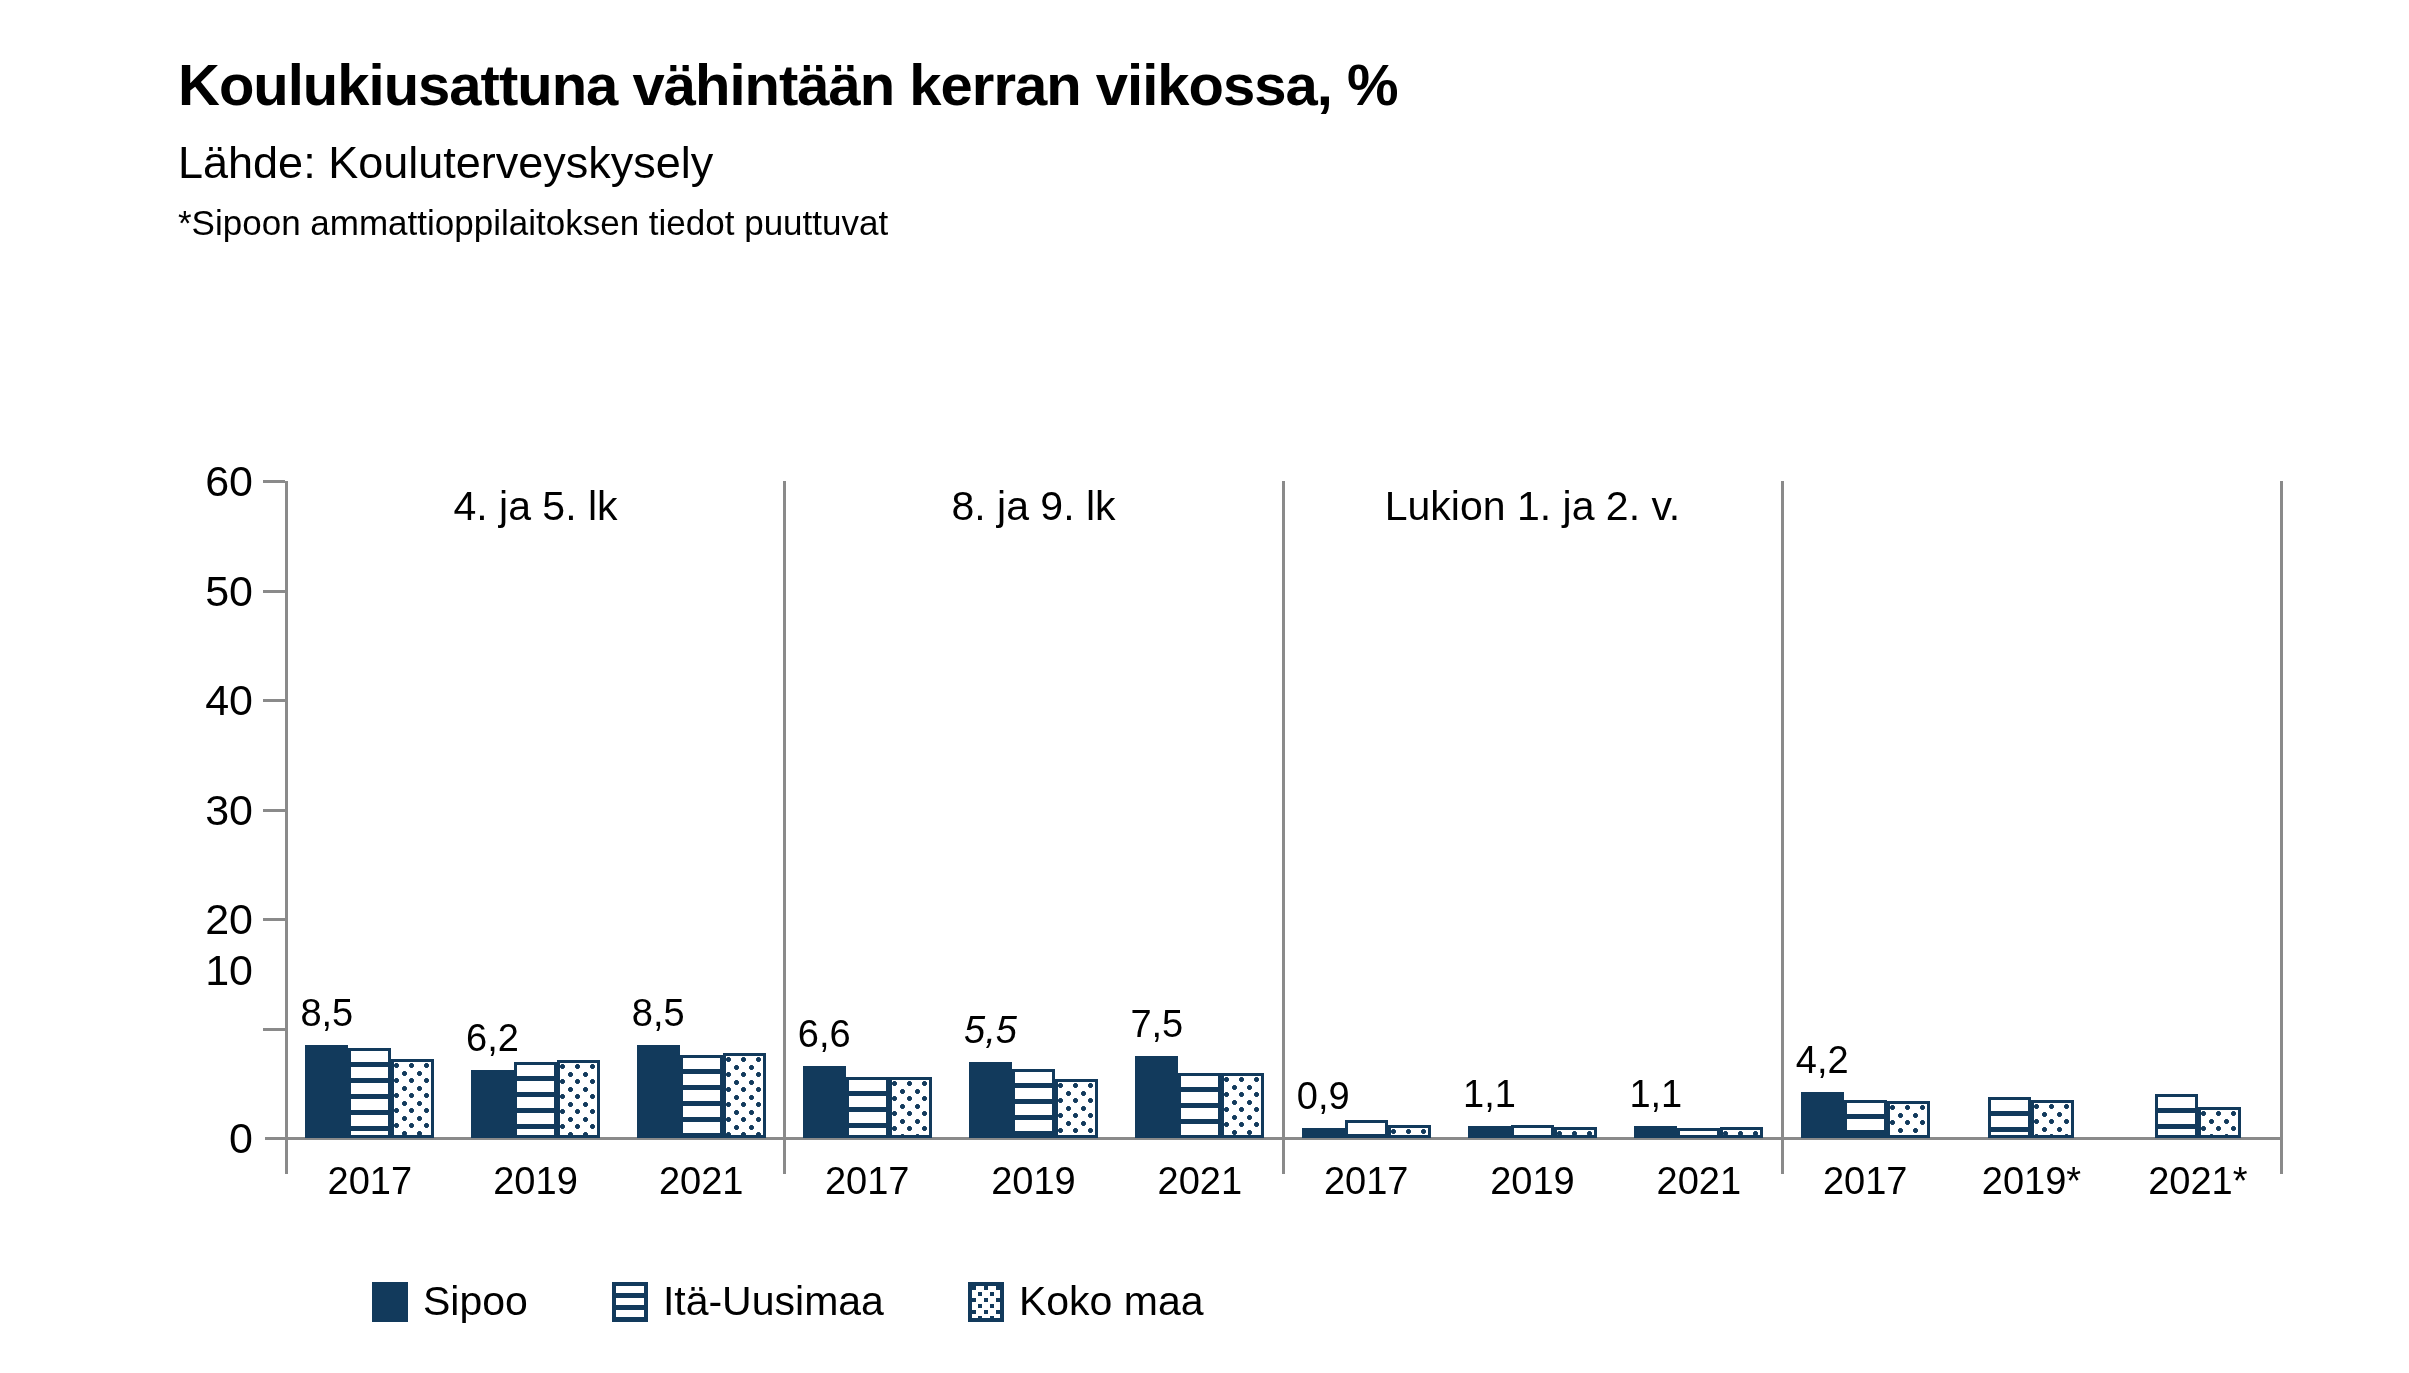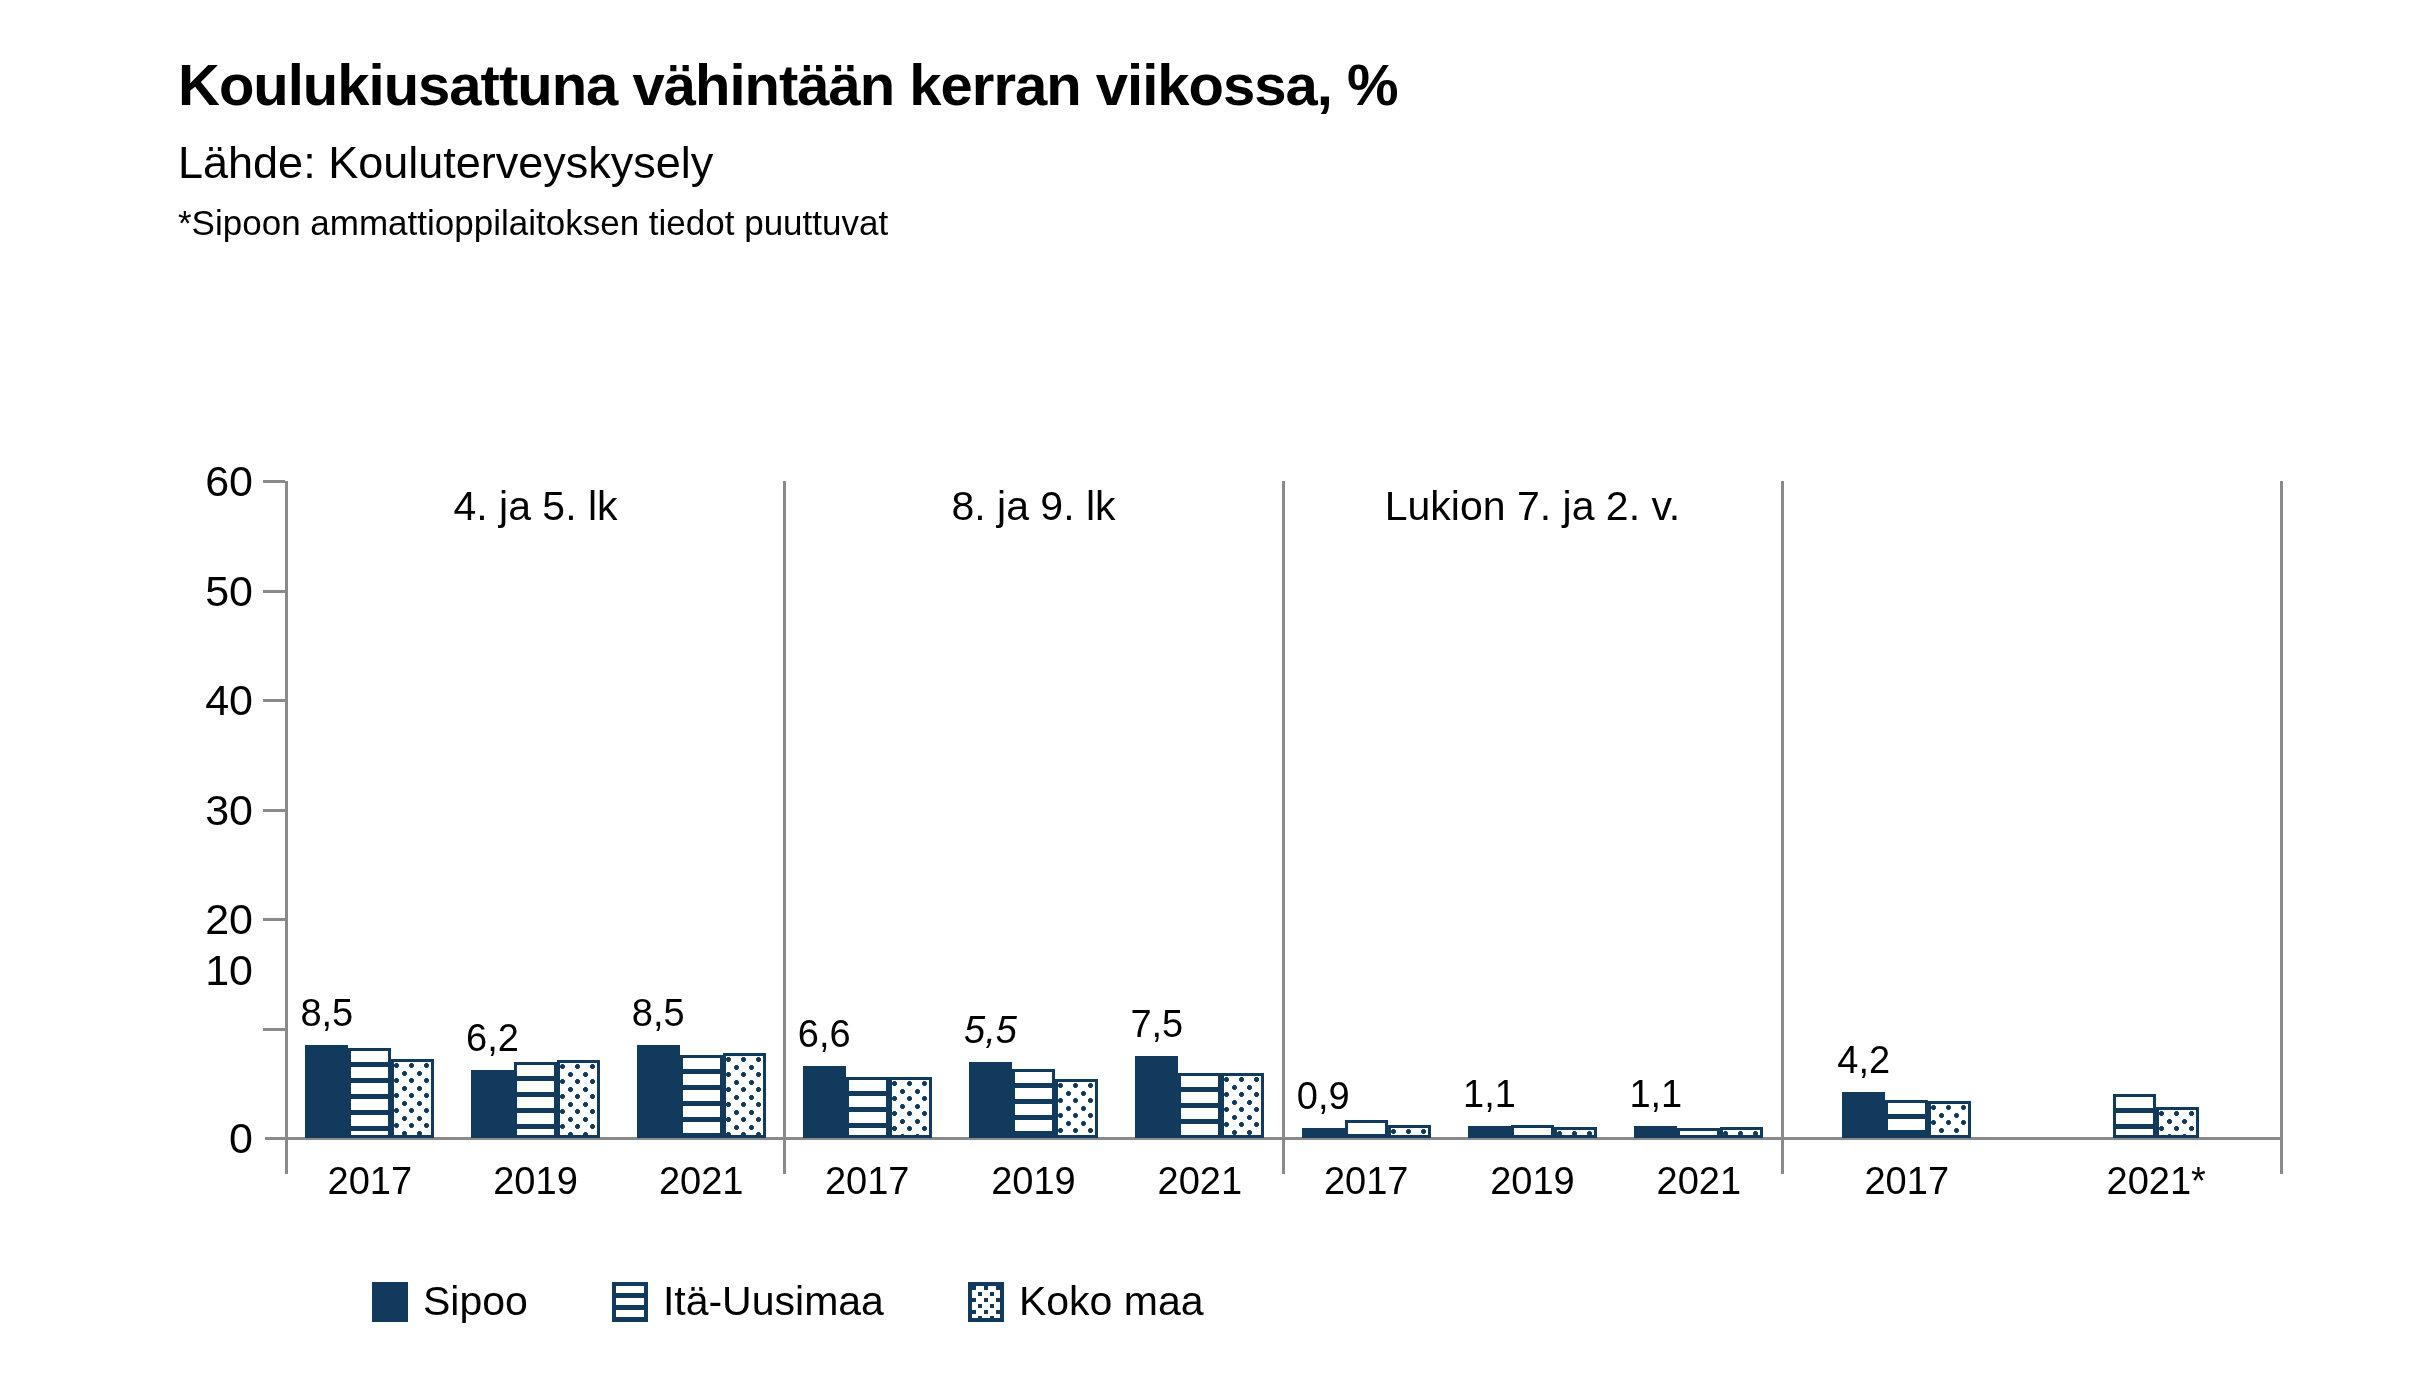--- a/index.html
+++ b/index.html
@@ -132,21 +132,21 @@
             <div class="bar b0" style="height: 82px;">
               <div class="bar-value">7,5</div>
             </div>
             <div class="bar b1" style="height: 65px;"></div>
             <div class="bar b2" style="height: 65px;"></div>
             <div class="year-label">2021</div>
           </div>
         </div>
       </div>
       <div class="panel" style="width: 499px;">
-        <div class="panel-header">Lukion 7. ja 2. v.</div>
+        <div class="panel-header">Lukion 1. ja 2. v.</div>
         <div class="groups">
           <div class="group">
             <div class="bar b0" style="height: 10px;">
               <div class="bar-value">0,9</div>
             </div>
             <div class="bar b1" style="height: 18px;"></div>
             <div class="bar b2" style="height: 13px;"></div>
             <div class="year-label">2017</div>
           </div>
           <div class="group">
@@ -169,20 +169,25 @@
       </div>
       <div class="panel" style="width: 499px;">
         <div class="groups">
           <div class="group">
             <div class="bar b0" style="height: 46px;">
               <div class="bar-value">4,2</div>
             </div>
             <div class="bar b1" style="height: 38px;"></div>
             <div class="bar b2" style="height: 37px;"></div>
             <div class="year-label">2017</div>
+          </div>
+          <div class="group">
+            <div class="bar b1" style="height: 41px;"></div>
+            <div class="bar b2" style="height: 38px;"></div>
+            <div class="year-label">2019*</div>
           </div>
           <div class="group">
             <div class="bar b1" style="height: 44px;"></div>
             <div class="bar b2" style="height: 31px;"></div>
             <div class="year-label">2021*</div>
           </div>
         </div>
       </div>
     </div>
   </div>

